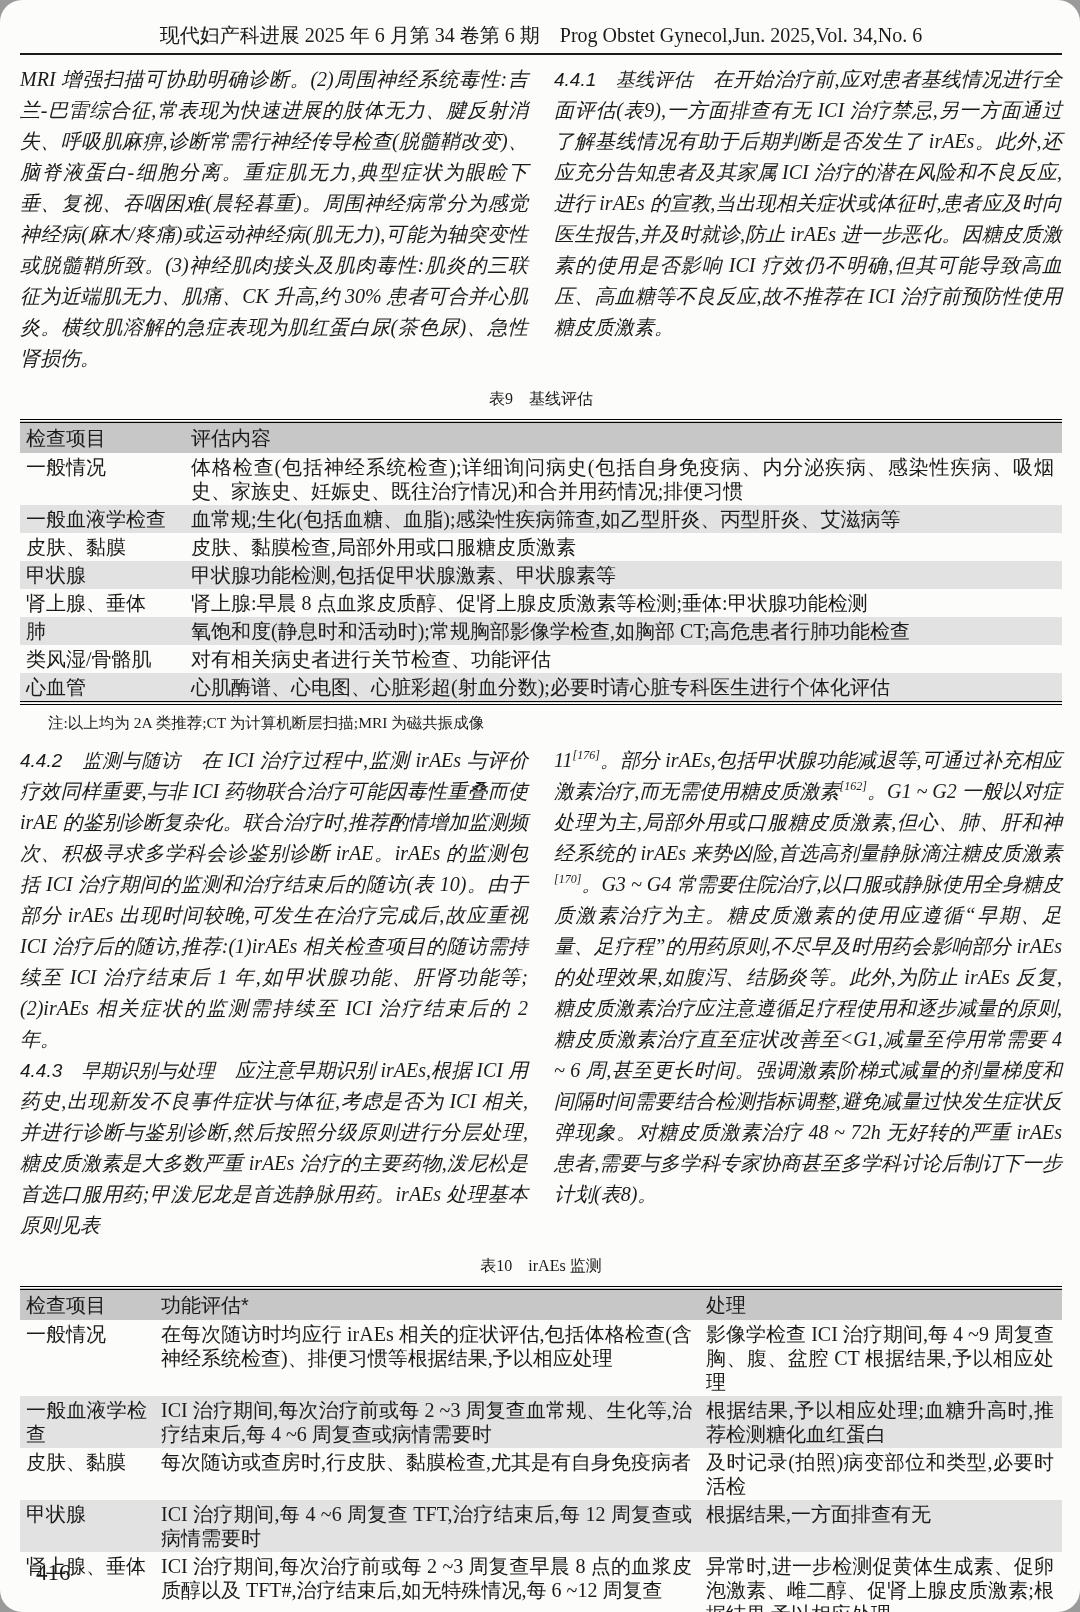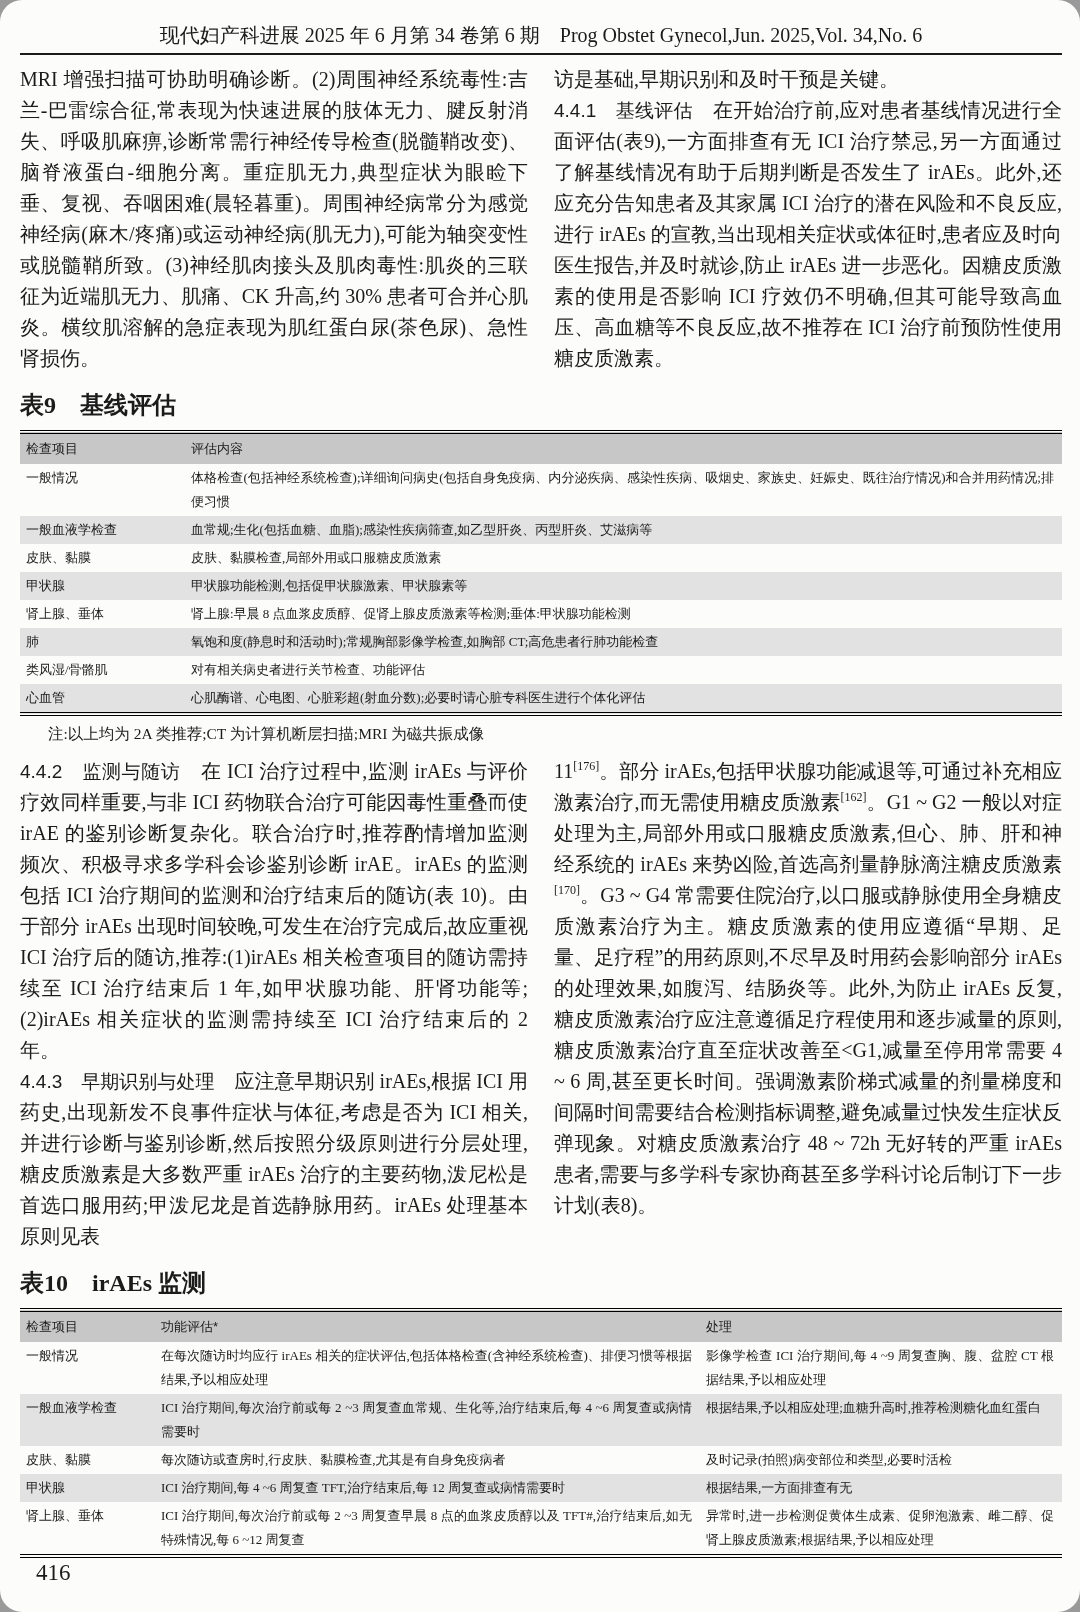--- a/index.html
+++ b/index.html
@@ -3,30 +3,30 @@
 <meta charset="utf-8">
 <style>
   html,body{margin:0;padding:0;background:#9a9a9a;}
   .page{
     width:1080px;height:1612px;margin:0 auto;background:#fcfcfa;color:#1b1b1b;
     font-family:"Liberation Serif","DejaVu Serif",serif;
     position:relative;box-sizing:border-box;padding:22px 18px 0 20px;overflow:hidden;border-radius:22px;
   }
   .journal-header{text-align:center;font-size:20px;line-height:26px;}
   .header-rule{border-bottom:2px solid #1b1b1b;margin-top:5px;}
-  .twocol{display:flex;gap:26px;margin-top:9px;}
+  .twocol{display:flex;gap:26px;margin-top:9px;font-style:italic;}
   .col{flex:1;min-width:0;font-size:20px;line-height:31px;text-align:justify;}
   .para{margin:0;}
   .head-seg{font-family:"Liberation Sans","DejaVu Sans",sans-serif;font-size:19px;}
   sup{font-size:12px;line-height:0;}
-  .table-title{text-align:left;font-size:24px;font-weight:bold;margin:15px 0 9px 0;}
+  .table-title{text-align:center;font-size:16px;font-weight:normal;margin:15px 0 9px 0;}
   table{
     width:100%;border-collapse:collapse;table-layout:fixed;
     border-top:4px double #000;border-bottom:4px double #000;
-    font-size:13px;line-height:24px;
+    font-size:20px;line-height:24px;
   }
   thead tr{background:#c7c7c7;}
   th{
     text-align:left;font-weight:normal;padding:3px 8px 3px 6px;
     font-family:"Liberation Sans","DejaVu Sans",sans-serif;
   }
   td{padding:2px 8px 2px 6px;vertical-align:top;text-align:justify;}
   tbody tr:nth-child(even){background:#e2e2e2;}
   .note{font-size:15.5px;line-height:25px;margin-top:5px;}
   .note.indent{text-indent:28px;}
@@ -41,21 +41,20 @@
   <div class="journal-header">
     <span>现代妇产科进展 2025 年 6 月第 34 卷第 6 期　Prog Obstet Gynecol,Jun. 2025,Vol. 34,No. 6</span>
   </div>
   <div class="header-rule"></div>
 
   <div class="twocol">
     <div class="col">
         <p class="para"><span>MRI 增强扫描可协助明确诊断。(2)周围神经系统毒性:吉兰-巴雷综合征,常表现为快速进展的肢体无力、腱反射消失、呼吸肌麻痹,诊断常需行神经传导检查(脱髓鞘改变)、脑脊液蛋白-细胞分离。重症肌无力,典型症状为眼睑下垂、复视、吞咽困难(晨轻暮重)。周围神经病常分为感觉神经病(麻木/疼痛)或运动神经病(肌无力),可能为轴突变性或脱髓鞘所致。(3)神经肌肉接头及肌肉毒性:肌炎的三联征为近端肌无力、肌痛、CK 升高,约 30% 患者可合并心肌炎。横纹肌溶解的急症表现为肌红蛋白尿(茶色尿)、急性肾损伤。</span></p>
       </div>
     <div class="col">
-        <p class="para"><span>访是基础,早期识别和及时干预是关键。</span></p>
         <p class="para"><span class="head-seg">4.4.1　基线评估</span><span>　在开始治疗前,应对患者基线情况进行全面评估(表9),一方面排查有无 ICI 治疗禁忌,另一方面通过了解基线情况有助于后期判断是否发生了 irAEs。此外,还应充分告知患者及其家属 ICI 治疗的潜在风险和不良反应,进行 irAEs 的宣教,当出现相关症状或体征时,患者应及时向医生报告,并及时就诊,防止 irAEs 进一步恶化。因糖皮质激素的使用是否影响 ICI 疗效仍不明确,但其可能导致高血压、高血糖等不良反应,故不推荐在 ICI 治疗前预防性使用糖皮质激素。</span></p>
       </div>
   </div>
 
   <div>
     <div class="table-title">表9　基线评估</div>
     <div>
         <table>
           <colgroup>
             <col style="width: 165px;">

